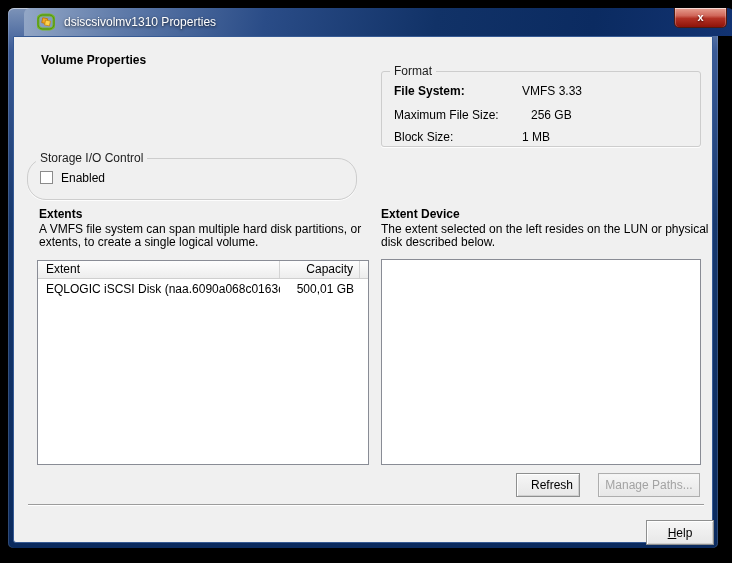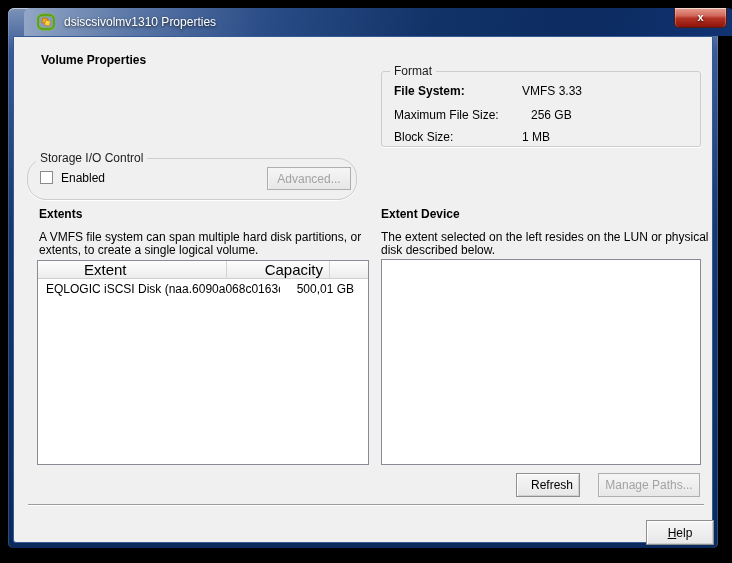--- a/index.html
+++ b/index.html
@@ -42,21 +42,21 @@
     text-shadow:0 1px 2px rgba(60,5,0,.9);
     cursor:default;
   }
   .client {
     position:absolute; left:5px; right:5px; top:28px; bottom:5px;
     background:#f0f0f0;
     border-radius:0 0 3px 3px;
     border:1px solid #365a94;
   }
   .heading { position:absolute; font-weight:bold; font-size:12px; color:#000; white-space:nowrap; }
-  .desc-line { position:absolute; font-size:12px; color:#000; white-space:nowrap;margin-top:8px; }
+  .desc-line { position:absolute; font-size:12px; color:#000; white-space:nowrap; }
 
   .group {
     position:absolute;
     border:1px solid #cdcdcd;
     border-radius:3px;
     box-shadow:0 1px 0 #fdfdfd;
   }
   .group-legend {
     position:absolute; top:-8px; left:8px;
     background:#f0f0f0; padding:0 4px;
@@ -84,21 +84,21 @@
     background:#fff; border:1px solid #8b8b8b;
   }
 
   .list-table {
     position:absolute;
     background:#fff;
     border:1px solid #898c95;
     display:flex; flex-direction:column;
   }
   .list-header { display:flex; height:18px; background:linear-gradient(to bottom,#fdfdfd,#ededed); border-bottom:1px solid #cfcfcf; flex:0 0 18px; }
-  .hcell { line-height:17px; font-size:15px; color:#000;margin-left:38px; }
+  .hcell { line-height:17px; font-size:12px; color:#000; }
   .hcell-extent { width:242px; padding-left:8px; border-right:1px solid #d4d4d4; }
   .hcell-capacity { width:80px; text-align:right; padding-right:6px; border-right:1px solid #d4d4d4; }
   .hcell-fill { flex:1; }
   .list-row { display:flex; height:20px; line-height:20px; font-size:12px; }
   .rcell-extent { width:242px; padding-left:8px; overflow:hidden; white-space:nowrap; }
   .rcell-capacity { width:80px; text-align:right; padding-right:6px; white-space:nowrap; }
   .list-body-fill { flex:1; }
 
   .device-panel {
     position:absolute;
@@ -140,21 +140,20 @@
       <span class="fieldlabel" style="left:12px; top:36px;">Maximum File Size:</span>
       <span class="fieldvalue" style="left:149px; top:36px;">256 GB</span>
       <span class="fieldlabel" style="left:12px; top:58px;">Block Size:</span>
       <span class="fieldvalue" style="left:140px; top:58px;">1 MB</span>
     </div>
 
     <div class="group" style="left:13px; top:121px; width:330px; height:42px;border-radius:19px;">
       <span class="group-legend">Storage I/O Control</span>
       <span class="checkbox" style="left:12px; top:12px;"></span>
       <span class="fieldlabel" style="left:33px; top:12px;">Enabled</span>
-      <button class="btn disabled" style="right:5px; top:8px; width:84px; height:23px;"><span class="btn-label">Advanced...</span></button>
     </div>
 
     <div class="heading" style="left:25px; top:170px;">Extents</div>
     <div class="desc-line" style="left:25px; top:185px;">A VMFS file system can span multiple hard disk partitions, or</div>
     <div class="desc-line" style="left:25px; top:198px;">extents, to create a single logical volume.</div>
 
     <div class="list-table" style="left:23px; top:223px; width:332px; height:205px;">
       <div class="list-header">
         <div class="hcell hcell-extent">Extent</div>
         <div class="hcell hcell-capacity">Capacity</div>

